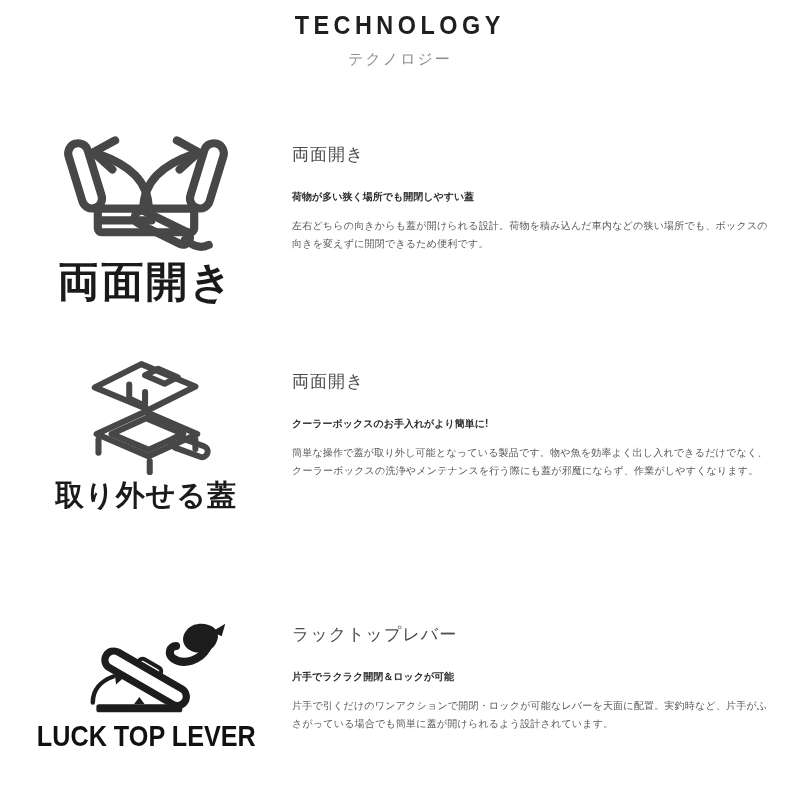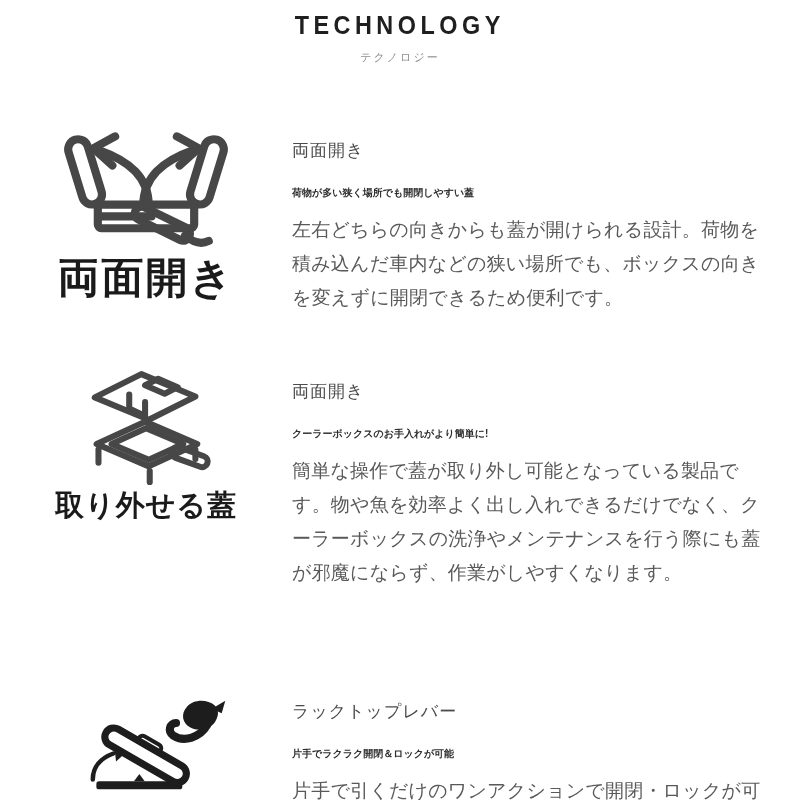--- a/index.html
+++ b/index.html
@@ -12,21 +12,21 @@
   }
   
   .header { text-align:center; padding-top:10px; }
   .header-title {
     display:inline-block;
     font-size:26px; font-weight:700; letter-spacing:5px;
     color:#1f1f1f; transform:scaleX(.9); white-space:nowrap;
   }
   .header-sub {
     margin-top:9px;
-    font-size:11px; letter-spacing:2px; color:#8f8f8f;
+    font-size:15px; letter-spacing:2px; color:#8f8f8f;
   }
   
   .row { display:flex; align-items:flex-start; }
   .row-1 { margin-top:54px; }
   .row-2 { margin-top:46px; }
   .row-3 { margin-top:108px; }
   .icon-col {
     width:292px; flex-shrink:0;
     display:flex; flex-direction:column; align-items:center;
   }
@@ -50,21 +50,21 @@
   .pt-c { padding-top:2px; }
   .sec-title {
     font-size:17px; font-weight:400; color:#4b4b4b;
     letter-spacing:1px; margin-bottom:24px;
   }
   .sec-sub {
     font-size:10px; font-weight:700; color:#2d2d2d;
     margin-bottom:13px;
   }
   .sec-body {
-    font-size:19px; color:#595959; line-height:1.8;
+    font-size:10px; color:#595959; line-height:1.8;
     letter-spacing:.2px;
   }
 </style>
 </head>
 <body>
 
 <div class="page">
 
   <div class="header">
     <div class="header-title">TECHNOLOGY</div>

